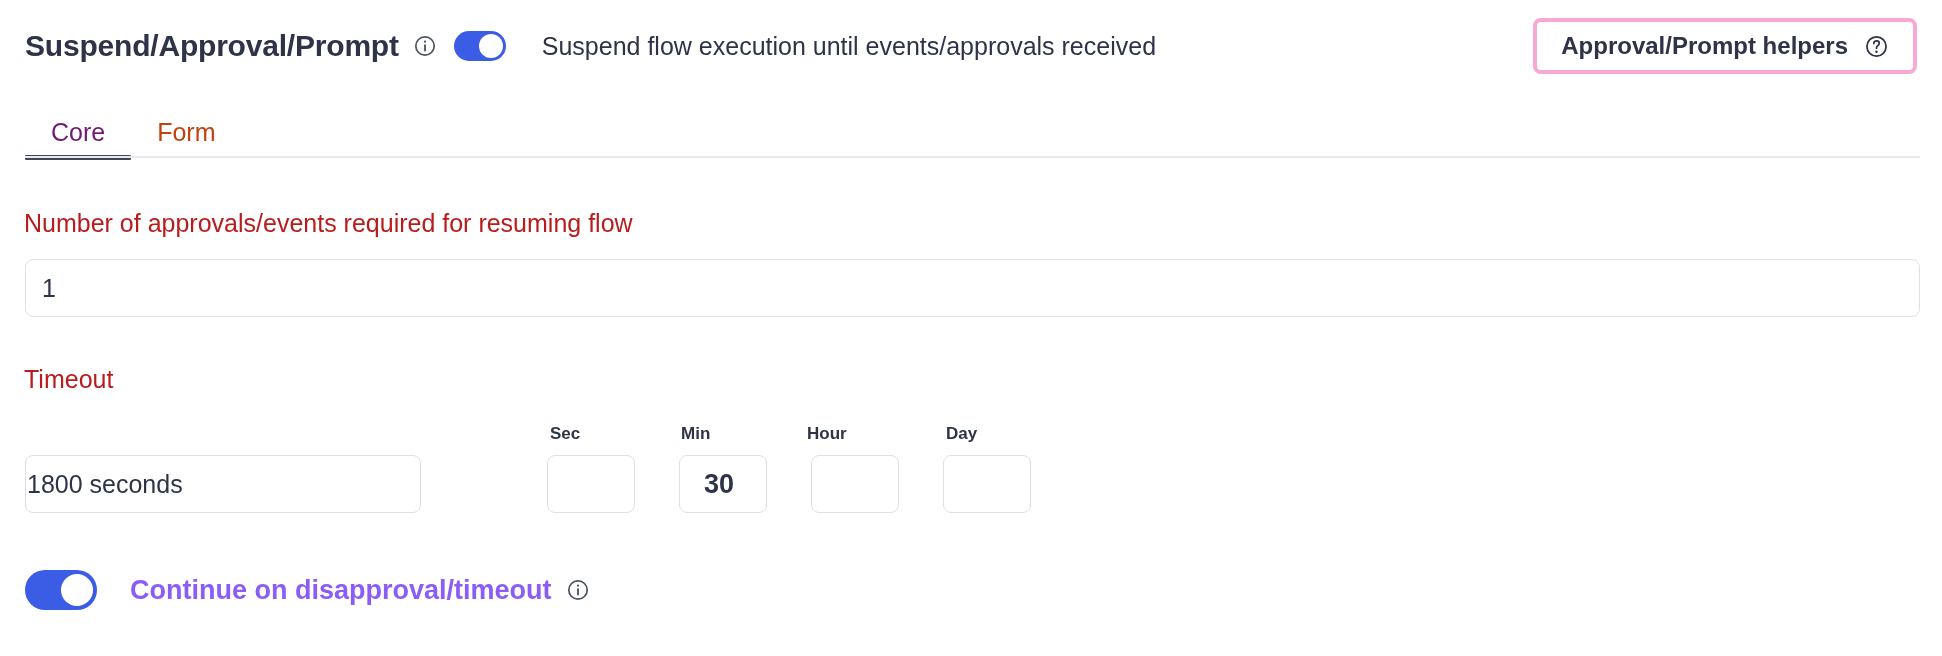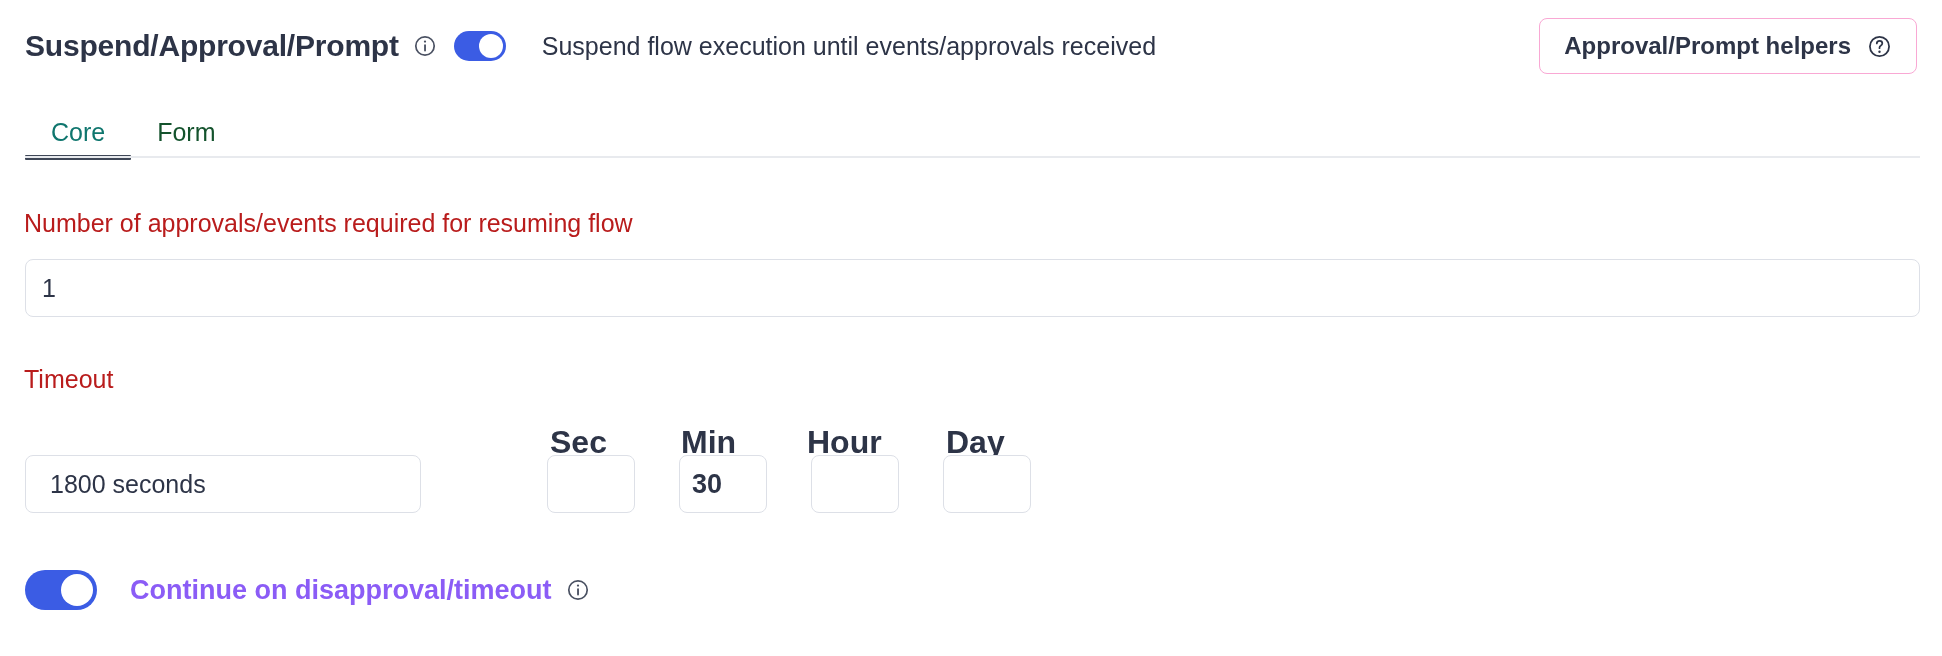--- a/index.html
+++ b/index.html
@@ -100,21 +100,21 @@
     white-space: nowrap;
   }
 
   .helpers-btn {
     flex: 0 0 auto;
     display: inline-flex;
     align-items: center;
     gap: 16px;
     height: 56px;
     padding: 0 24px;
-    border: 1px solid #f9a8d4;
+    border: 4px solid #f9a8d4;
     border-radius: 8px;
     background: #ffffff;
     font-size: 24px;
     font-weight: bold;
     color: #2d3447;
     white-space: nowrap;
     cursor: pointer;
     box-sizing: border-box;
   }
 
@@ -133,28 +133,28 @@
     display: flex;
     align-items: flex-start;
     gap: 0;
   }
   .tab {
     position: relative;
     padding: 0 26px;
     height: 56px;
     line-height: 46px;
     font-size: 25px;
-    color: #14532d;
+    color: #c2410c;
     background: transparent;
     border: none;
     cursor: pointer;
     font-family: inherit;
     white-space: nowrap;
   }
-  .tab.active { color: #0f766e; }
+  .tab.active { color: #701a75; }
   .tab.active::after {
     content: "";
     position: absolute;
     left: 0;
     right: 0;
     bottom: 0;
     height: 5px;
     background: #3f4757;
     border-radius: 1px;
   }
@@ -194,40 +194,40 @@
     height: 58px;
     font-size: 25px;
     padding: 0 16px;
   }
   .input-timeout-main {
     left: 25px;
     top: 455px;
     width: 396px;
     height: 58px;
     font-size: 25px;
-    padding: 0 24px;
+    padding: 0 1px;
   }
   .unit-box {
     position: absolute;
     top: 455px;
     width: 88px;
     height: 58px;
     font-size: 27px;
     font-weight: bold;
-    padding: 0 12px;
+    padding: 0 24px;
   }
   .unit-sec  { left: 547px; }
   .unit-min  { left: 679px; }
   .unit-hour { left: 811px; }
   .unit-day  { left: 943px; }
 
   .unit-label {
     position: absolute;
     top: 424px;
-    font-size: 32px;
+    font-size: 17px;
     font-weight: bold;
     color: #2d3447;
     white-space: nowrap;
   }
   .ul-sec  { left: 550px; }
   .ul-min  { left: 681px; }
   .ul-hour { left: 807px; }
   .ul-day  { left: 946px; }
 
   

